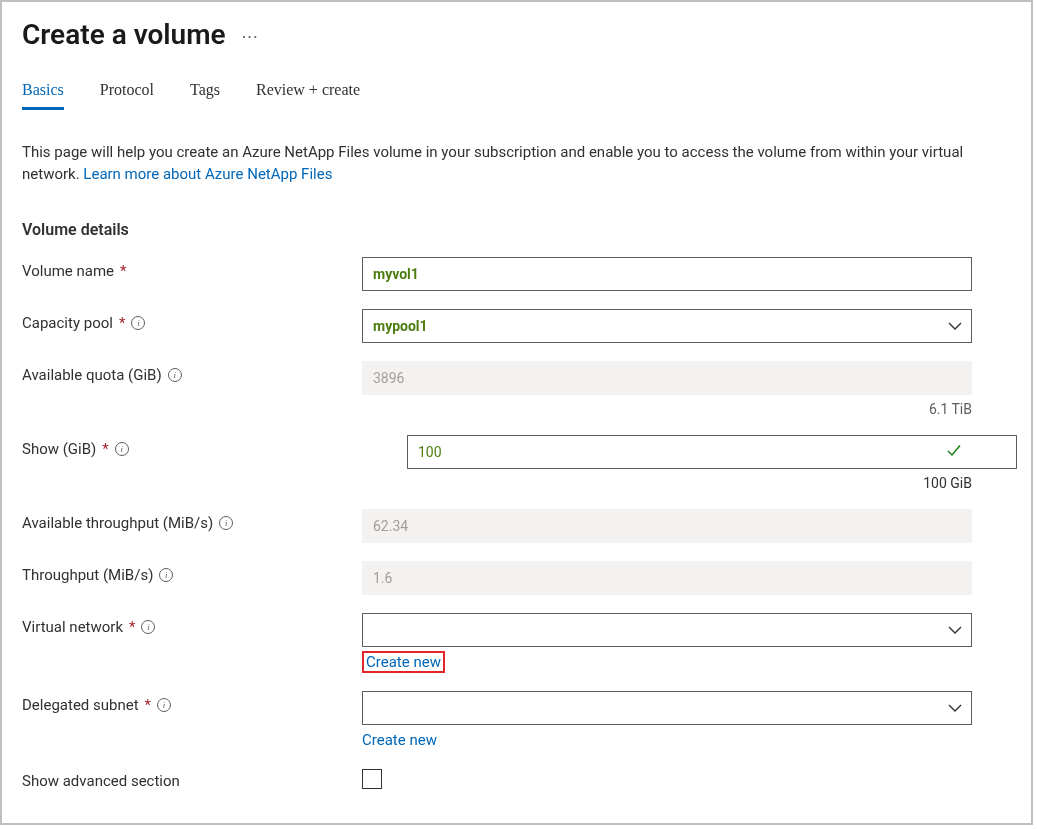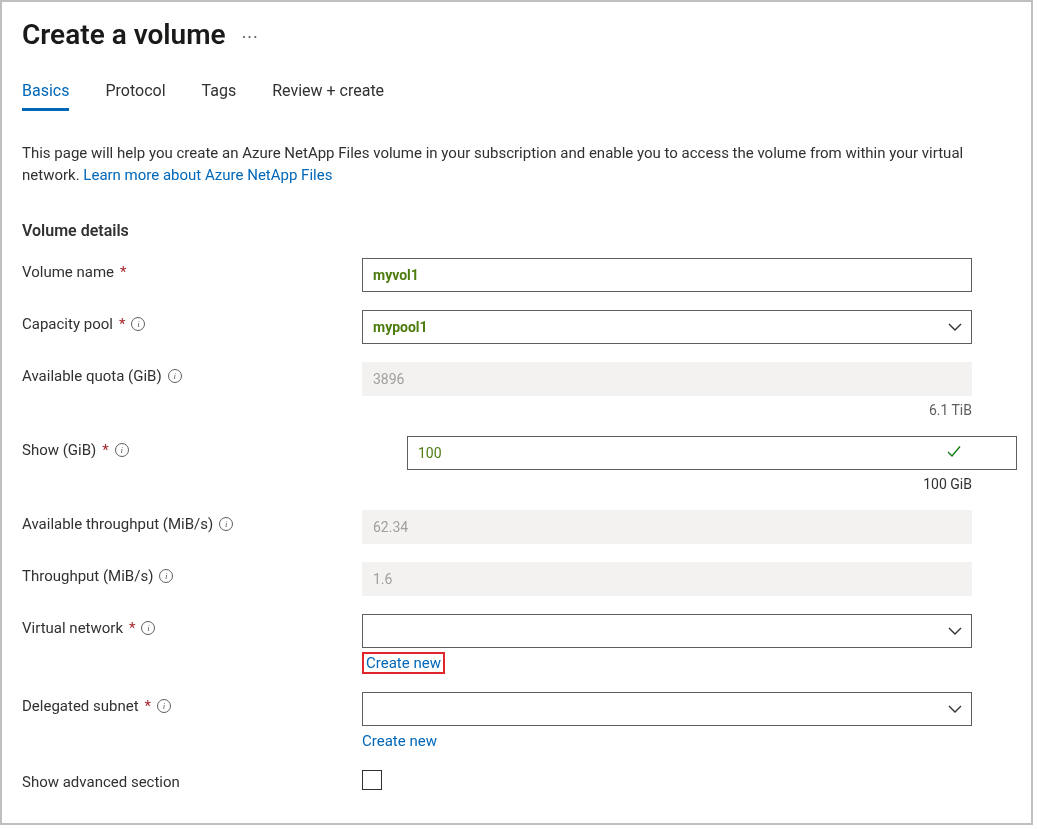--- a/index.html
+++ b/index.html
@@ -42,20 +42,21 @@
     gap: 36px;
     border-bottom: 0;
     margin-bottom: 18px;
   }
   .tab {
     font-size: 16px;
     color: #323130;
     padding-bottom: 8px;
     cursor: pointer;
     border-bottom: 3px solid transparent;
+    font-family: Liberation Serif, serif;
   }
   .tab.active {
     color: #0067b8;
     font-weight: 400;
     border-bottom: 3px solid #0067b8;
   }
   .intro {
     font-size: 15px;
     line-height: 1.45;
     margin-bottom: 34px;

